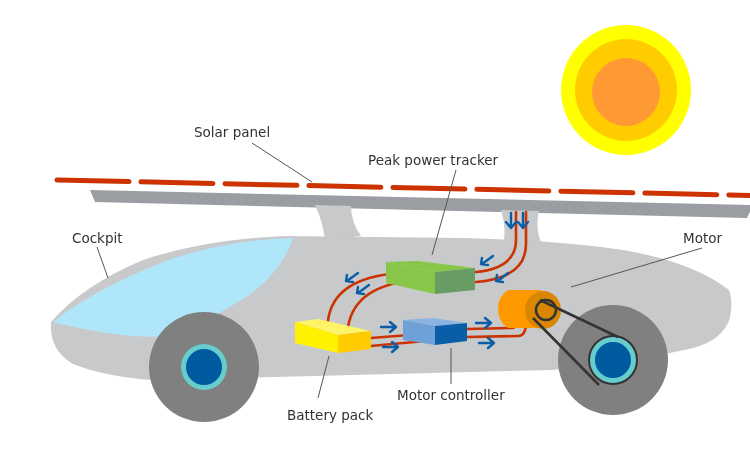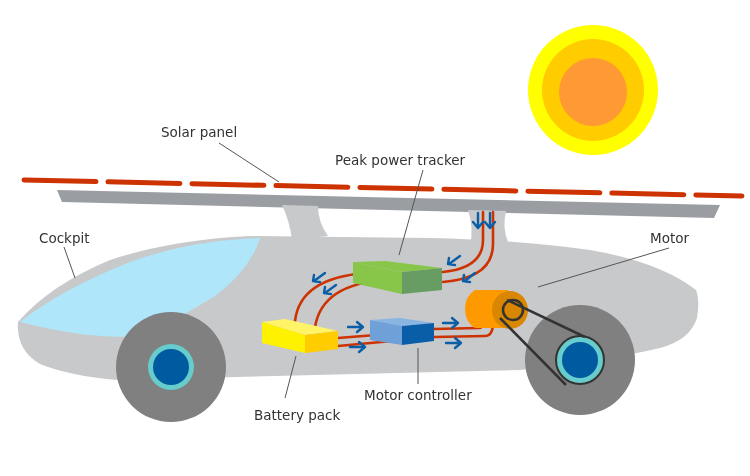--- a/index.html
+++ b/index.html
@@ -1,17 +1,17 @@
 <!DOCTYPE html>
 <html><head>
   <meta charset="utf-8">
   <style>
     html, body { margin: 0; padding: 0; background: #ffffff; }
     body { width: 750px; height: 476px; overflow: hidden; }
-    #stage { position: relative; width: 639px; height: 476px; }
+    #stage { position: relative; width: 639px; height: 476px; margin-left: 33px; }
     svg { display: block; }
     .label {
       font-family: "DejaVu Sans", sans-serif;
       font-size: 13.5px;
       fill: #333333;
     }
     .leader { stroke: #555555; stroke-width: 1; fill: none; }
     .wire { stroke: #cc3300; stroke-width: 2.6; fill: none; stroke-linecap: round; }
     .arrow { stroke: #0a5ea8; stroke-width: 2.4; fill: none; stroke-linecap: round; stroke-linejoin: round; }
   </style>

